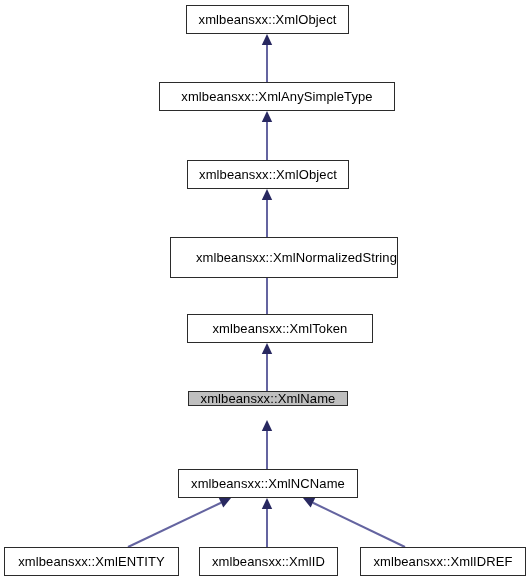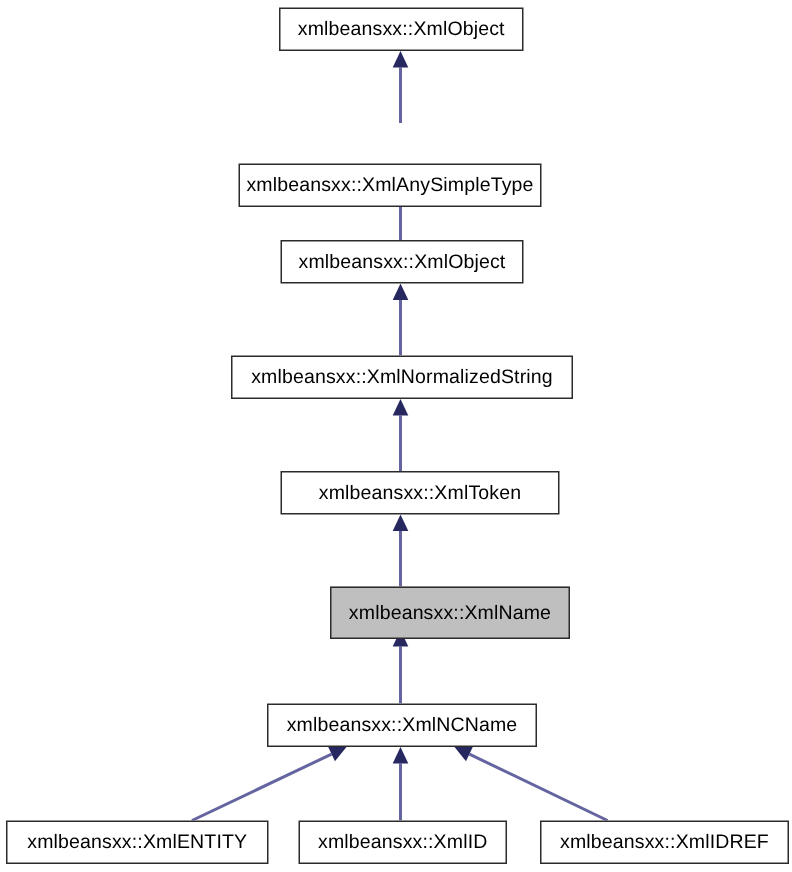--- a/index.html
+++ b/index.html
@@ -70,33 +70,33 @@
       <line x1="128" y1="547" x2="221.06675238667742" y2="502.7255255636195" stroke="#6464a0" stroke-width="2"></line>
       <polygon points="231,498 223.30063719857026,507.42124261719016 218.8328675747846,498.02980851004884" fill="#282860"></polygon>
       <line x1="267" y1="547" x2="267" y2="509" stroke="#6464a0" stroke-width="2"></line>
       <polygon points="267,498 272.2,509 261.8,509" fill="#282860"></polygon>
       <line x1="405" y1="547" x2="312.9152362256472" y2="502.7632017162423" stroke="#6464a0" stroke-width="2"></line>
       <polygon points="303,498 315.1669315824163,498.07599913684544 310.66354086887816,507.45040429563915" fill="#282860"></polygon>
     </svg>
 <div class="node" style="left: 186px; top: 5px; width: 163px; height: 29px; border-color: rgb(43, 43, 43); background: rgb(255, 255, 255); color: rgb(0, 0, 0);">
       <span class="node-label">xmlbeansxx::XmlObject</span>
     </div>
-    <div class="node" style="left: 159px; top: 82px; width: 202px; height: 29px; border-color: rgb(43, 43, 43); background: rgb(255, 255, 255); color: rgb(0, 0, 0); margin-top: 27px;">
+    <div class="node" style="left: 159px; top: 82px; width: 236px; height: 29px; border-color: rgb(43, 43, 43); background: rgb(255, 255, 255); color: rgb(0, 0, 0);">
       <span class="node-label">xmlbeansxx::XmlAnySimpleType</span>
     </div>
     <div class="node" style="left: 187px; top: 160px; width: 162px; height: 29px; border-color: rgb(43, 43, 43); background: rgb(255, 255, 255); color: rgb(0, 0, 0);">
       <span class="node-label">xmlbeansxx::XmlObject</span>
     </div>
-    <div class="node" style="left: 154px; top: 237px; width: 228px; height: 29px; border-color: rgb(43, 43, 43); background: rgb(255, 255, 255); color: rgb(0, 0, 0);">
+    <div class="node" style="left: 170px; top: 237px; width: 228px; height: 41px; border-color: rgb(43, 43, 43); background: rgb(255, 255, 255); color: rgb(0, 0, 0); justify-content: flex-end;">
       <span class="node-label">xmlbeansxx::XmlNormalizedString</span>
     </div>
     <div class="node" style="left: 187px; top: 314px; width: 186px; height: 29px; border-color: rgb(43, 43, 43); background: rgb(255, 255, 255); color: rgb(0, 0, 0);">
       <span class="node-label">xmlbeansxx::XmlToken</span>
     </div>
-    <div class="node highlight" style="left: 188px; top: 391px; width: 160px; height: 35px; border-color: rgb(43, 43, 43); background: rgb(191, 191, 191); color: rgb(0, 0, 0); margin-left: 32px;">
+    <div class="node highlight" style="left: 188px; top: 391px; width: 160px; height: 15px; border-color: rgb(43, 43, 43); background: rgb(191, 191, 191); color: rgb(0, 0, 0);">
       <span class="node-label">xmlbeansxx::XmlName</span>
     </div>
     <div class="node" style="left: 178px; top: 469px; width: 180px; height: 29px; border-color: rgb(43, 43, 43); background: rgb(255, 255, 255); color: rgb(0, 0, 0);">
       <span class="node-label">xmlbeansxx::XmlNCName</span>
     </div>
     <div class="node" style="left: 4px; top: 547px; width: 175px; height: 29px; border-color: rgb(43, 43, 43); background: rgb(255, 255, 255); color: rgb(0, 0, 0);">
       <span class="node-label">xmlbeansxx::XmlENTITY</span>
     </div>
     <div class="node" style="left: 360px; top: 547px; width: 166px; height: 29px; border-color: rgb(43, 43, 43); background: rgb(255, 255, 255); color: rgb(0, 0, 0);">
       <span class="node-label">xmlbeansxx::XmlIDREF</span>

